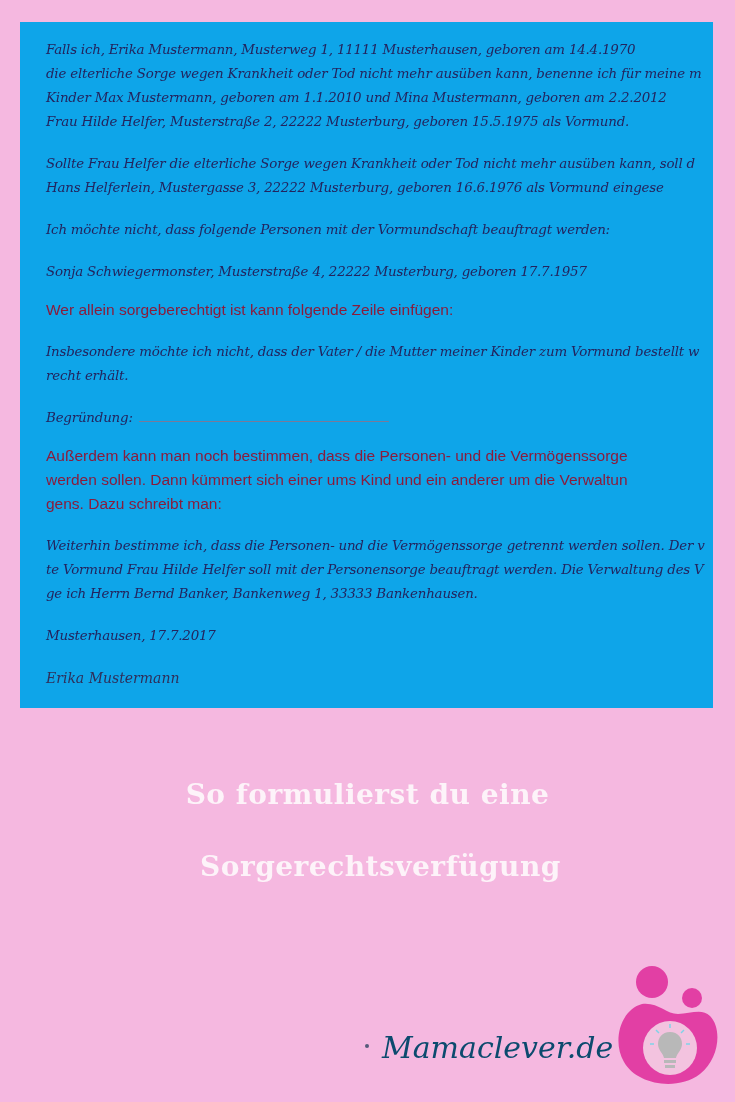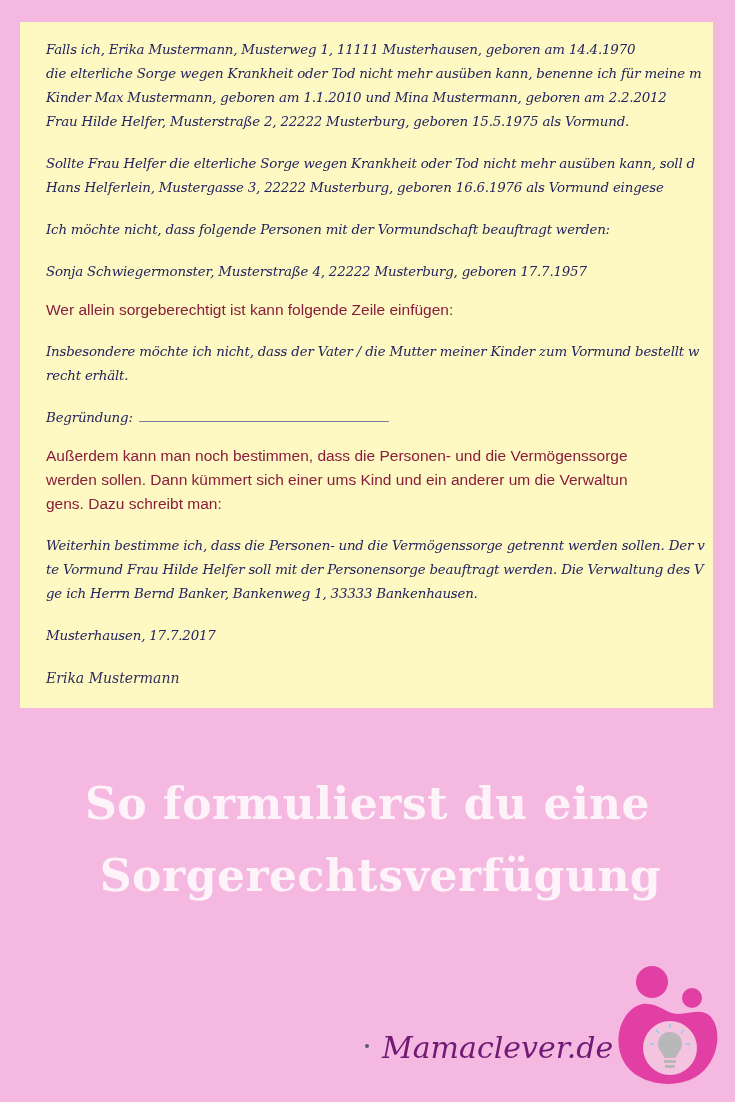--- a/index.html
+++ b/index.html
@@ -4,21 +4,21 @@
   <style>
     html, body { margin: 0; padding: 0; }
     body {
       width: 735px; height: 1102px; overflow: hidden;
       background: #f5b8e0;
       position: relative;
       font-family: "DejaVu Sans", sans-serif;
     }
     .doc {
       position: absolute; left: 20px; top: 22px; width: 693px; height: 686px;
-      background: #fef9c3; overflow: hidden;
+      background: #0ea5e9; overflow: hidden;
     }
     .doc-inner { position: absolute; left: 26px; top: 16px; width: 760px; }
     .line {
       white-space: nowrap;
       font-family: "DejaVu Serif", serif;
       font-style: italic;
       font-size: 13.4px;
       color: #23245e;
       height: 24px; line-height: 24px;
       letter-spacing: -0.2px;
@@ -37,28 +37,28 @@
       vertical-align: baseline; margin-left: 6px; height: 10px;
     }
     .sig {
       font-family: "DejaVu Serif", serif; font-style: italic;
       font-size: 14px; color: #2f2f5a; height: 24px; line-height: 24px;
     }
     .headline {
       position: absolute; left: 0; width: 735px; text-align: center;
       color: #fdf3f9;
       font-family: "DejaVu Serif", serif; font-weight: bold;
-      font-size: 44px; letter-spacing: 0.5px;
+      font-size: 28px; letter-spacing: 0.5px;
     }
     .h1 { top: 778px; }
     .h2 { top: 850px; margin-left: 13px; }
     .brand {
       position: absolute; left: 382px; top: 1030px;
       font-family: "DejaVu Serif", serif; font-style: italic;
-      font-size: 30px; color: #701a75;
+      font-size: 30px; color: #0c4a6e;
     }
     .dot {
       position: absolute; left: 365px; top: 1044px; width: 4px; height: 4px;
       border-radius: 50%; background: #555a7a;
     }
     .logo { position: absolute; left: 612px; top: 962px; width: 112px; height: 130px; }
   </style>
 </head>
 <body>
 

